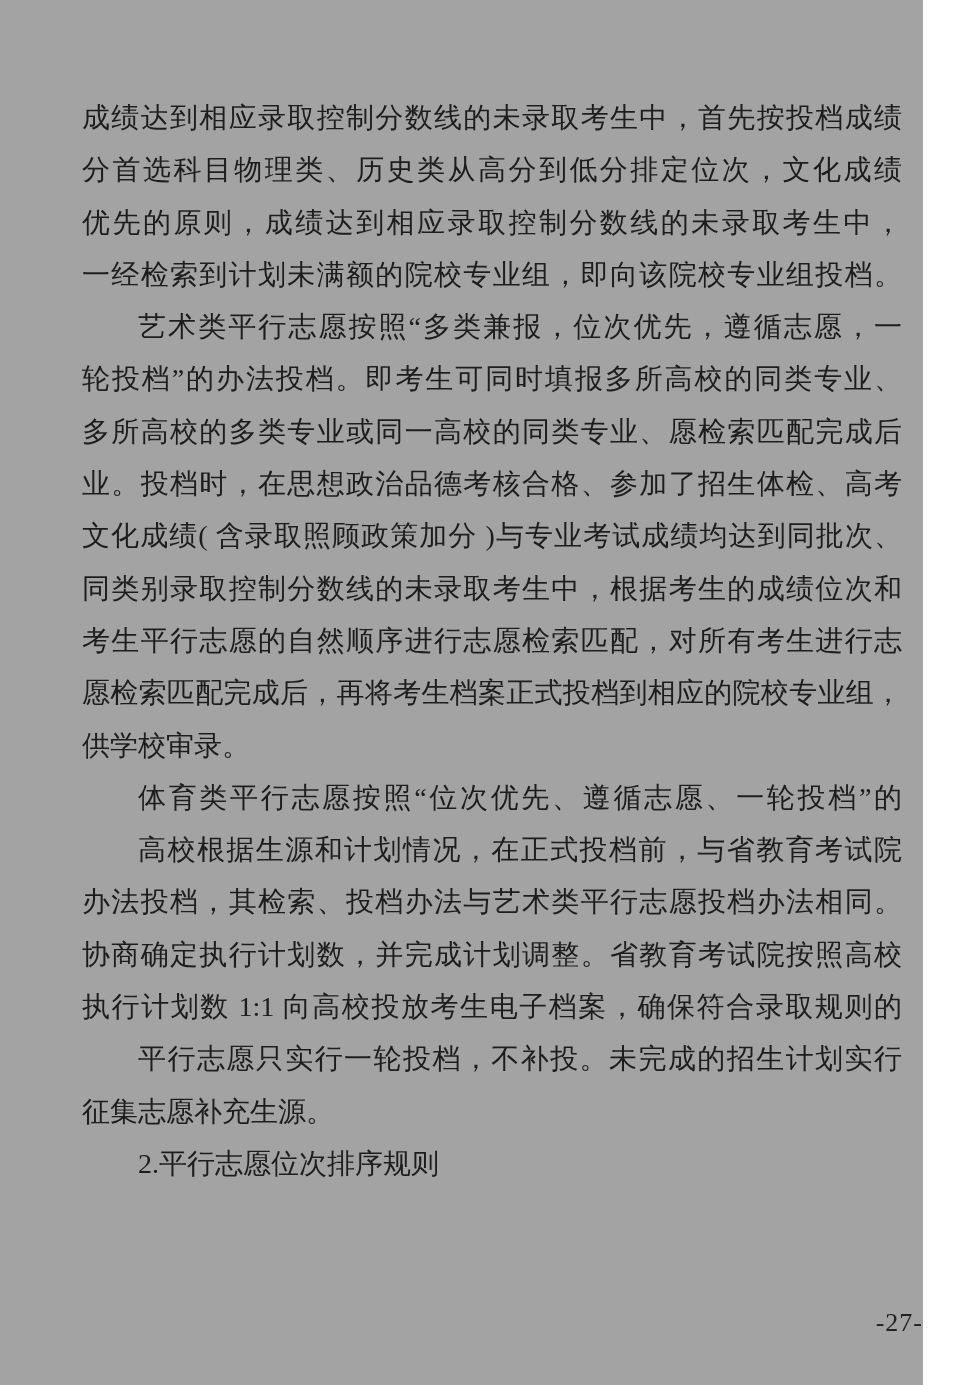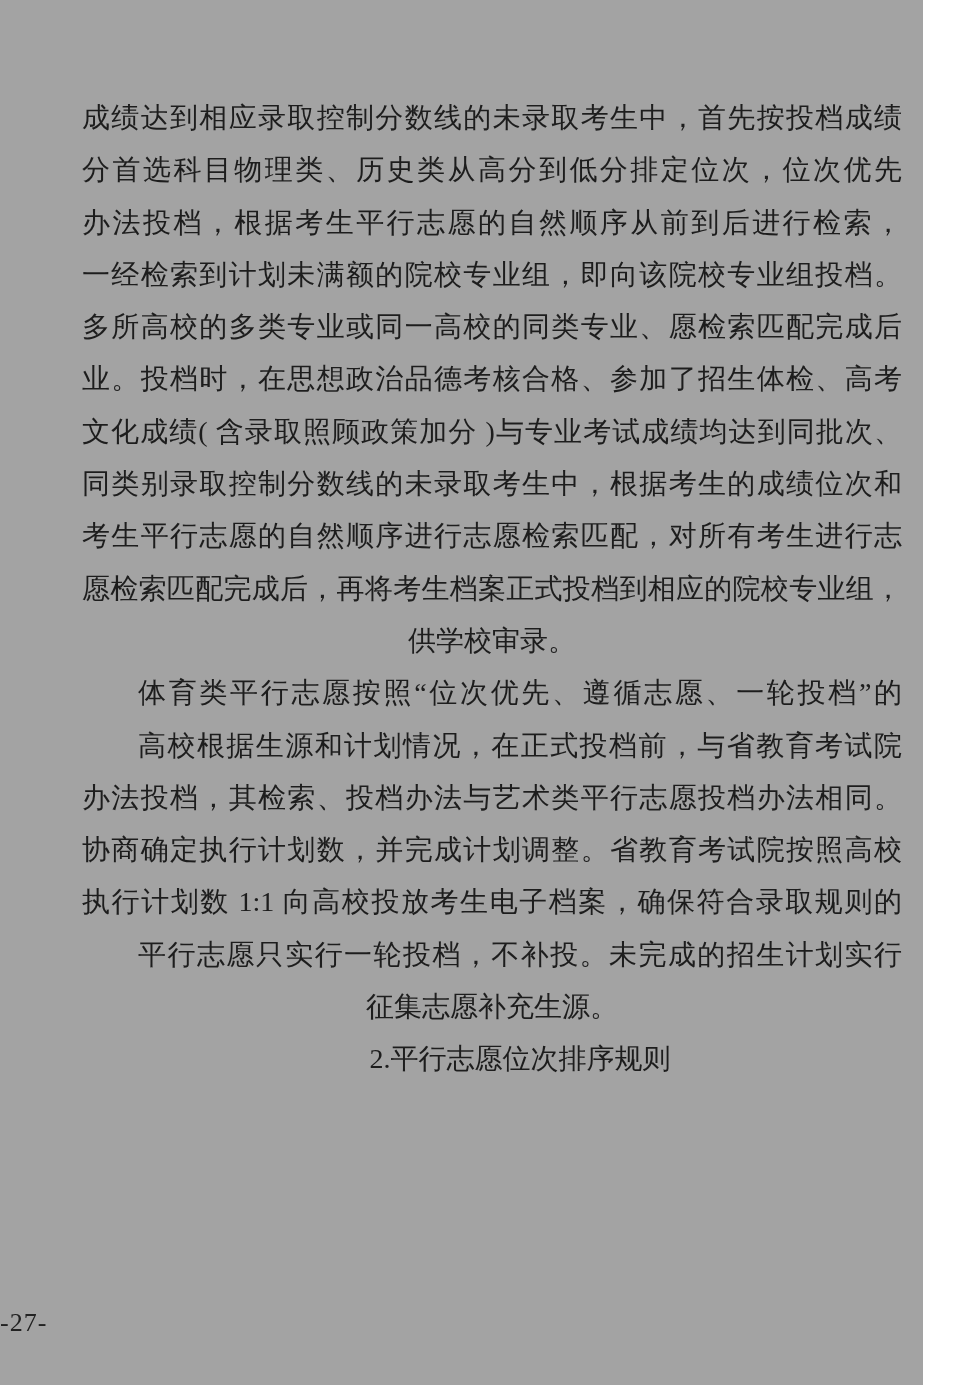--- a/index.html
+++ b/index.html
@@ -29,43 +29,45 @@
     text-align: justify;
     text-align-last: justify;
     text-justify: inter-character;
     height: 52.3px;
     overflow: visible;
   }
   .line.indent {
     text-indent: 56px;
   }
   .line.short {
-    text-align: center;
+    text-align: left;
     text-align-last: auto;
   }
   .page-number {
     position: absolute;
     left: 0;
     right: 0;
     top: 1308px;
-    text-align: left;
+    text-align: right;
     font-size: 26px;
     color: #222222;
     letter-spacing: 1px;
   }
 </style>
 </head>
 <body>
 
 <div class="page">
   <div class="text-block">
       <div class="line">成绩达到相应录取控制分数线的未录取考生中，首先按投档成绩</div>
-      <div class="line">分首选科目物理类、历史类从高分到低分排定位次，位次优先</div>
-      <div class="line">办法投档，根据考生平行志愿的自然顺序从前到后进行检索，</div>
+      <div class="line">分首选科目物理类、历史类从高分到低分排定位次，文化成绩</div>
+      <div class="line">优先的原则，成绩达到相应录取控制分数线的未录取考生中，</div>
       <div class="line">一经检索到计划未满额的院校专业组，即向该院校专业组投档。</div>
+      <div class="line indent">艺术类平行志愿按照“多类兼报，位次优先，遵循志愿，一</div>
+      <div class="line">轮投档”的办法投档。即考生可同时填报多所高校的同类专业、</div>
       <div class="line">多所高校的多类专业或同一高校的同类专业、愿检索匹配完成后</div>
       <div class="line">业。投档时，在思想政治品德考核合格、参加了招生体检、高考</div>
       <div class="line">文化成绩( 含录取照顾政策加分 )与专业考试成绩均达到同批次、</div>
       <div class="line">同类别录取控制分数线的未录取考生中，根据考生的成绩位次和</div>
       <div class="line">考生平行志愿的自然顺序进行志愿检索匹配，对所有考生进行志</div>
       <div class="line">愿检索匹配完成后，再将考生档案正式投档到相应的院校专业组，</div>
       <div class="line short">供学校审录。</div>
       <div class="line indent">体育类平行志愿按照“位次优先、遵循志愿、一轮投档”的</div>
       <div class="line indent">高校根据生源和计划情况，在正式投档前，与省教育考试院</div>
       <div class="line">办法投档，其检索、投档办法与艺术类平行志愿投档办法相同。</div>

